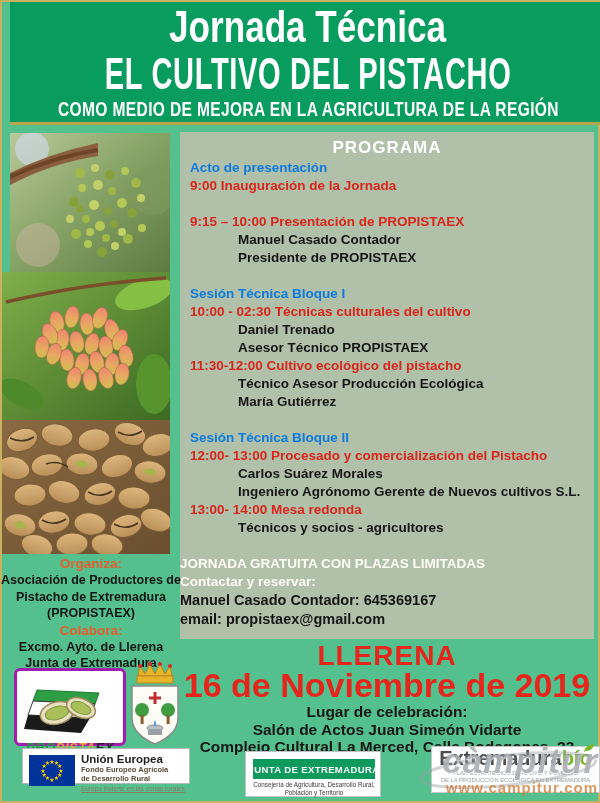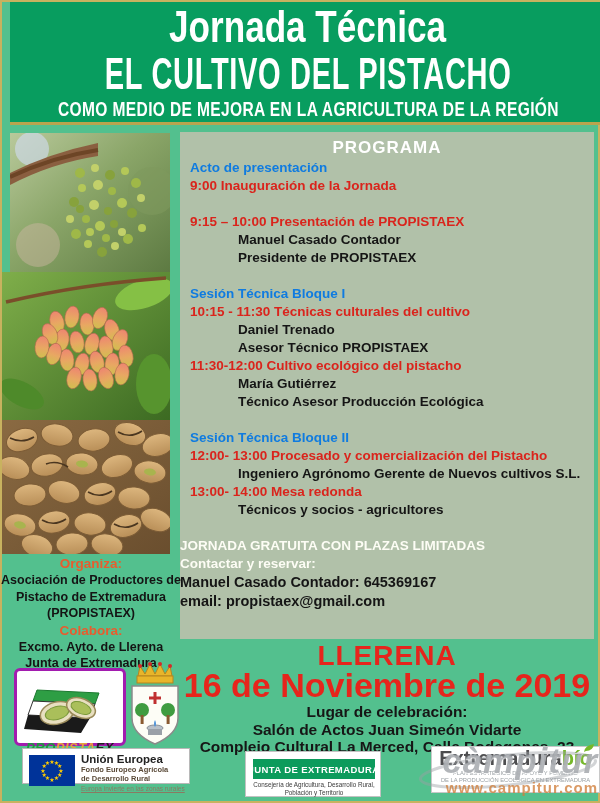--- a/index.html
+++ b/index.html
@@ -235,29 +235,30 @@
     <div class="ptitle">PROGRAMA</div>
 
     <div class="pl blue">Acto de presentación</div>
     <div class="pl red">9:00 Inauguración de la Jornada</div>
 
     <div class="pl red gap">9:15 – 10:00 Presentación de PROPISTAEX</div>
     <div class="pl ind">Manuel Casado Contador</div>
     <div class="pl ind">Presidente de PROPISTAEX</div>
 
     <div class="pl blue gap">Sesión Técnica Bloque I</div>
-    <div class="pl red">10:15 - 11:30 Técnicas culturales del cultivo</div>
+    <div class="pl red">10:00 - 02:30 Técnicas culturales del cultivo</div>
     <div class="pl ind">Daniel Trenado</div>
     <div class="pl ind">Asesor Técnico PROPISTAEX</div>
     <div class="pl red">11:30-12:00 Cultivo ecológico del pistacho</div>
+    <div class="pl ind">Técnico Asesor Producción Ecológica</div>
     <div class="pl ind">María Gutiérrez</div>
-    <div class="pl ind">Técnico Asesor Producción Ecológica</div>
 
     <div class="pl blue gap">Sesión Técnica Bloque II</div>
     <div class="pl red">12:00- 13:00 Procesado y comercialización del Pistacho</div>
+    <div class="pl ind">Carlos Suárez Morales</div>
     <div class="pl ind">Ingeniero Agrónomo Gerente de Nuevos cultivos S.L.</div>
     <div class="pl red">13:00- 14:00 Mesa redonda</div>
     <div class="pl ind">Técnicos y socios - agricultores</div>
 
     <div class="pl white c gap">JORNADA GRATUITA CON PLAZAS LIMITADAS</div>
     <div class="pl white c">Contactar y reservar:</div>
     <div class="pl c contact">Manuel Casado Contador: 645369167</div>
     <div class="pl c contact">email: propistaex@gmail.com</div>
   </section>
 

